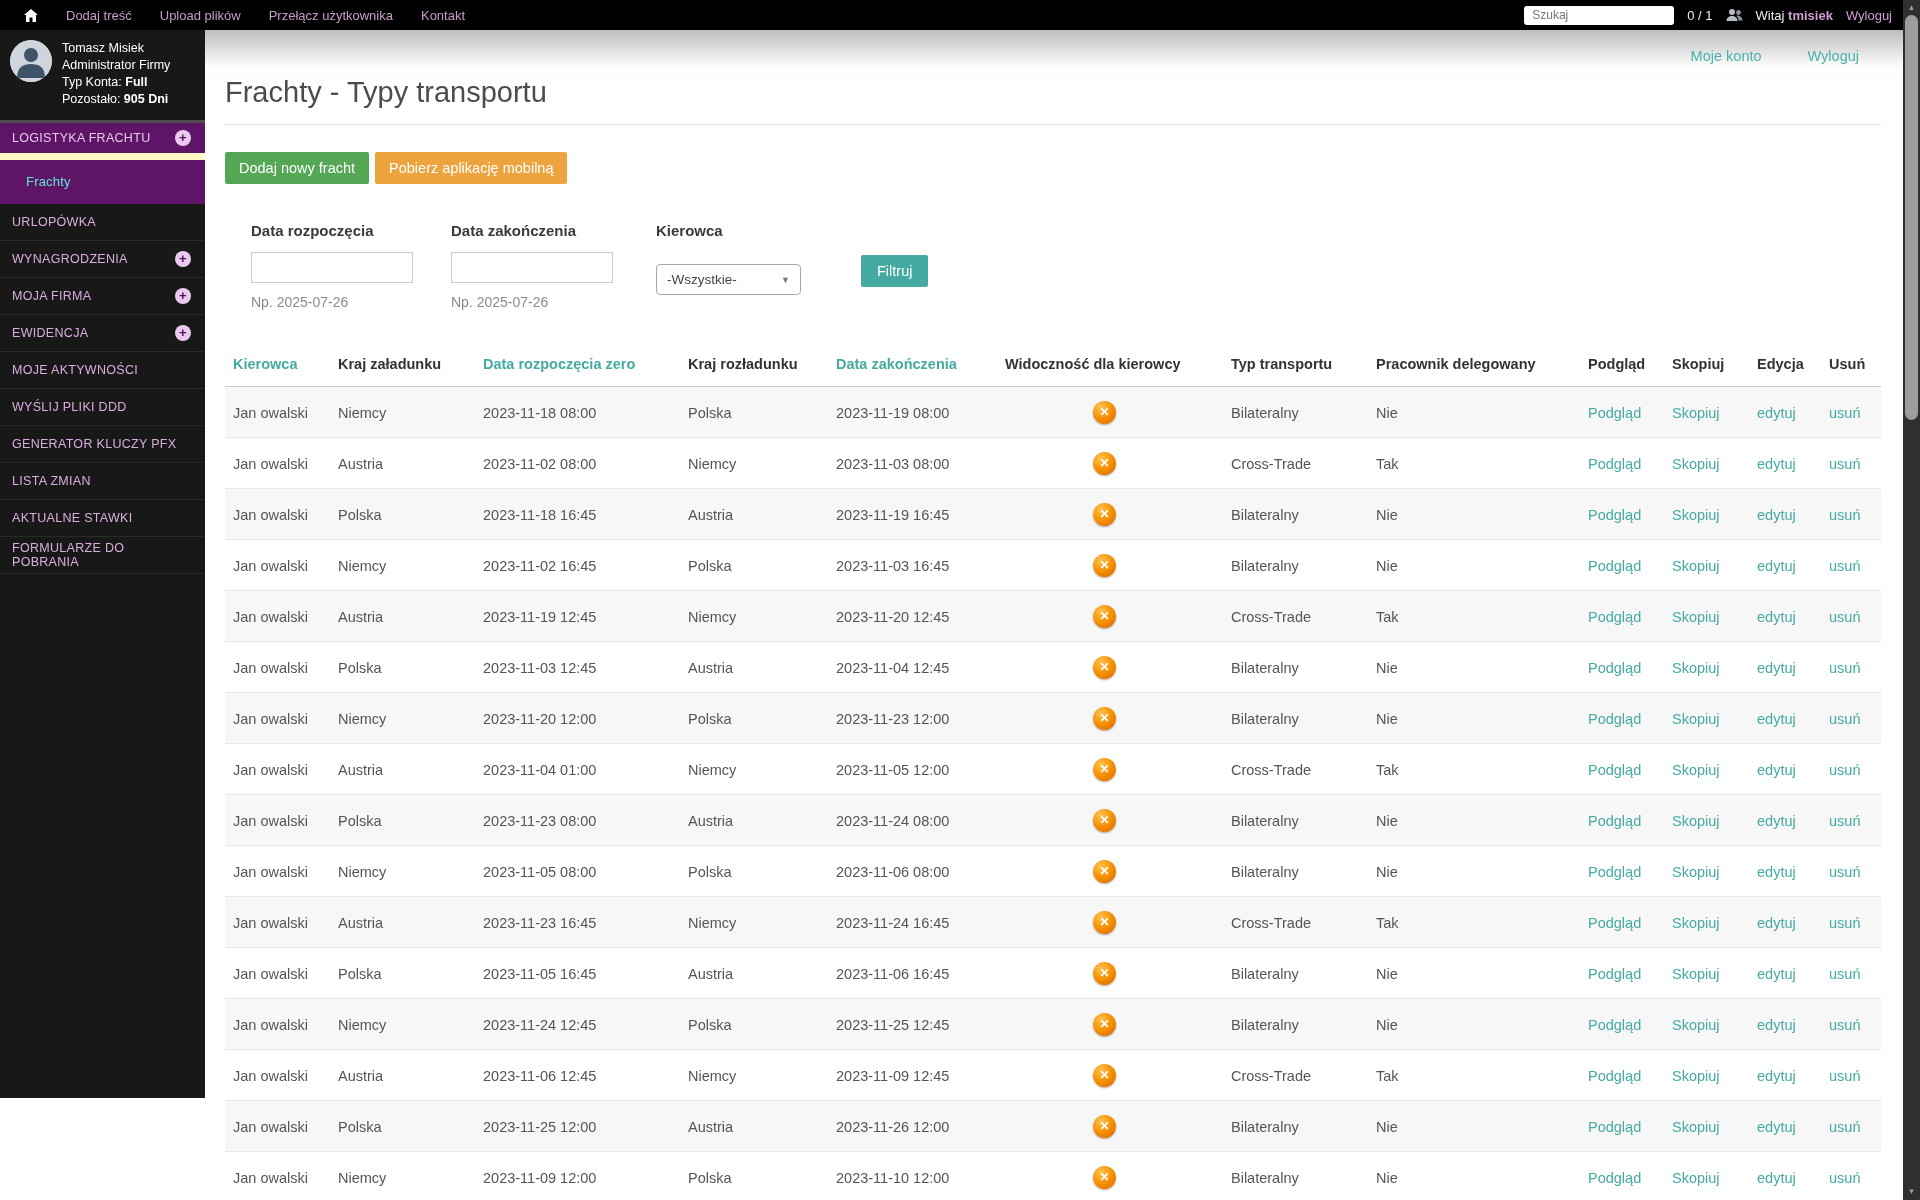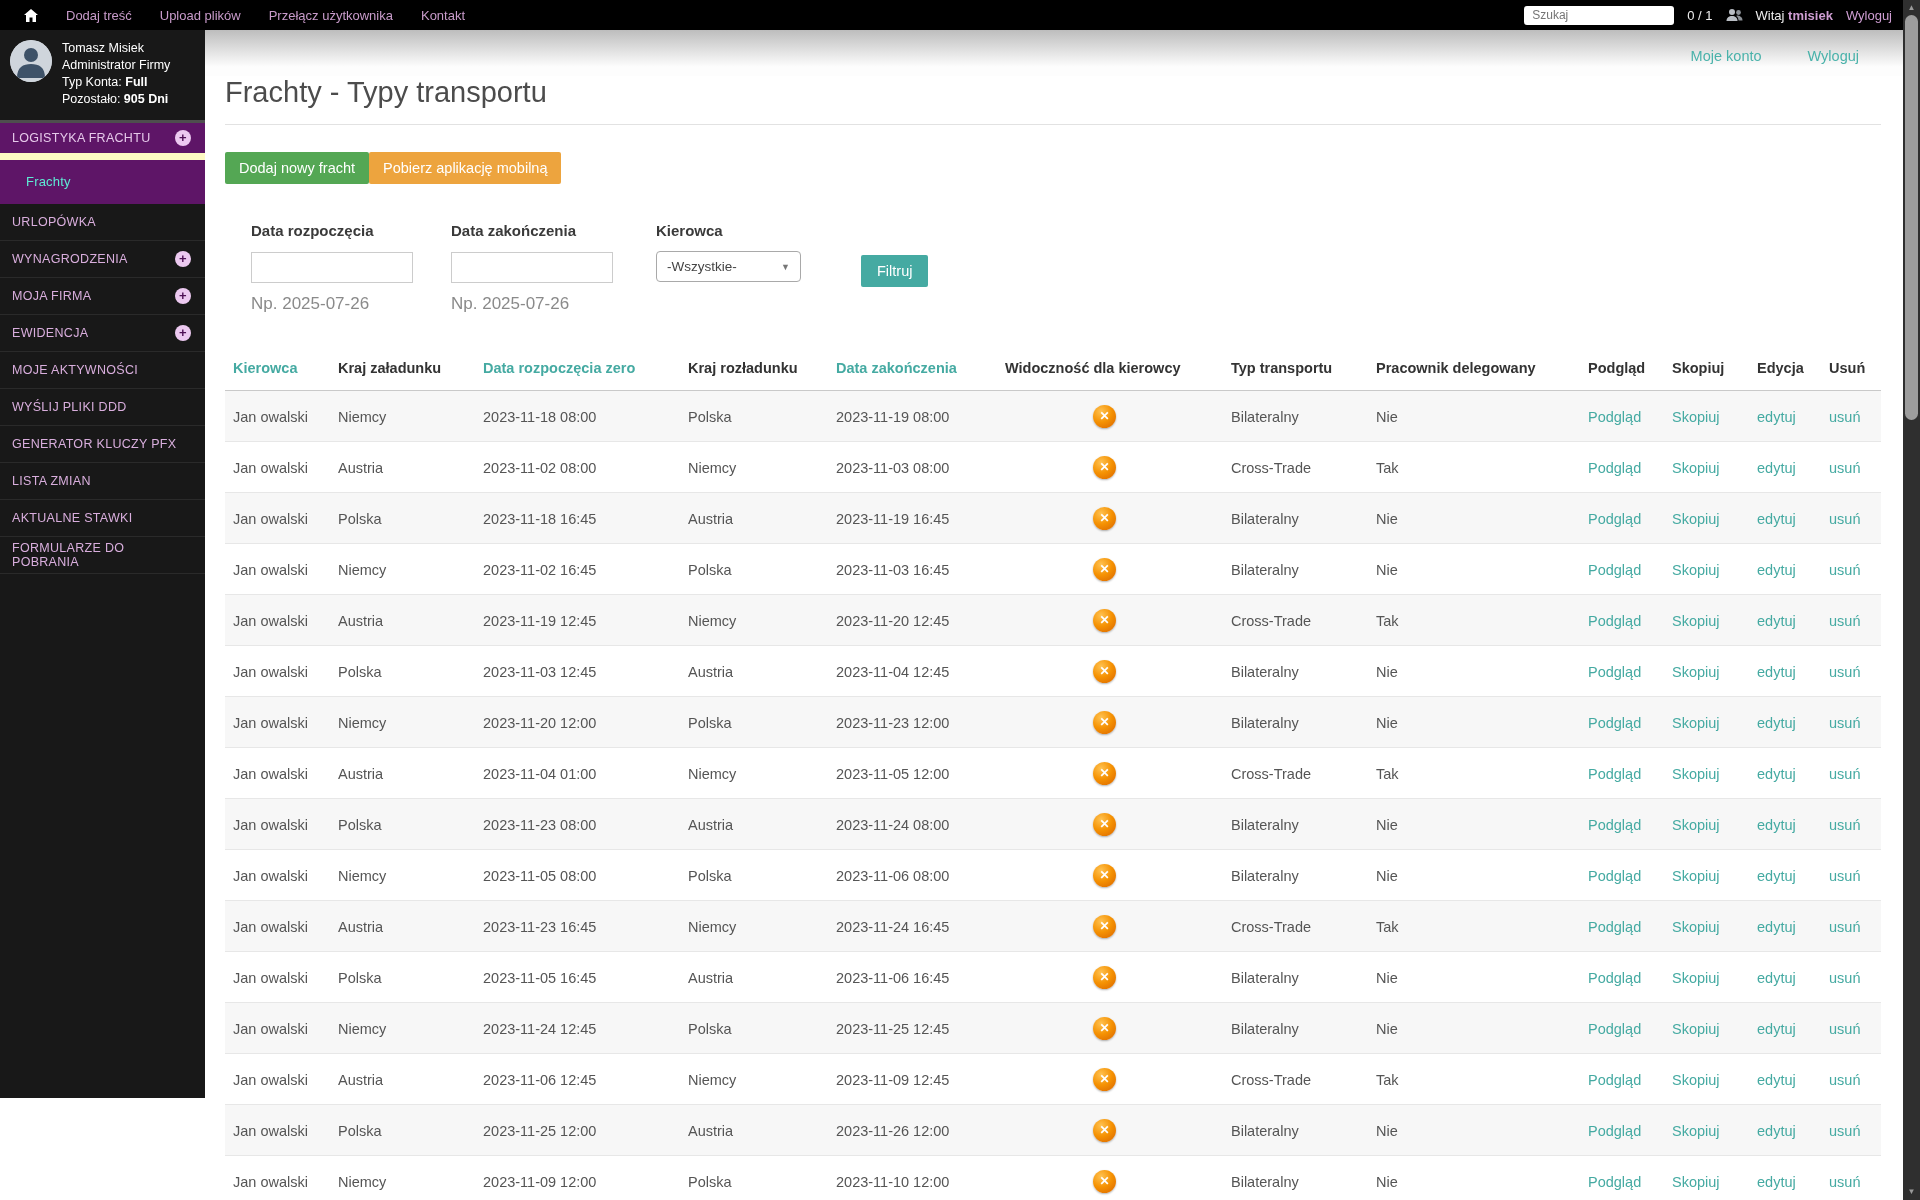--- a/index.html
+++ b/index.html
@@ -37,35 +37,35 @@
                justify-content:center; line-height:1; flex:none; }
 
   
   .main { position:absolute; top:30px; left:205px; width:1698px; height:1170px; background:#fff; overflow:hidden; }
   .band { height:46px; background:linear-gradient(#bdbdbd, #fdfdfd 80%);
           display:flex; justify-content:flex-end; align-items:center; gap:46px; padding:6px 44px 0 0; }
   .band a { color:#49b2aa; font-size:14.5px; text-decoration:none; cursor:pointer; }
   .content { padding:0 22px 0 20px; }
   .page-title { font-size:29px; font-weight:400; color:#4c4c4c; }
   .title-rule { border:none; border-top:1px solid #e2e2e2; margin-top:15px; }
-  .btn-row { margin-top:27px; display:flex; }
+  .btn-row { margin-top:27px; display:flex; gap:6px; }
   .btn { font-size:14.5px; color:#fff; padding:8px 14px; border:none; border-radius:2px;
          cursor:pointer; font-family:"Liberation Sans",sans-serif; }
   .btn-green { background:#54a754; }
   .btn-orange { background:#eda43e; }
 
   .filters { margin-top:38px; display:flex; align-items:flex-start; }
   .f-col1 { margin-left:26px; width:200px; }
   .f-col2 { width:205px; }
   .f-col3 { width:183px; }
   .filter-label { font-size:15px; font-weight:bold; color:#3a3a3a; }
   .date-input { margin-top:13px; width:162px; height:31px; border:1px solid #ccc;
                 font-size:14px; padding:0 8px; font-family:"Liberation Sans",sans-serif; }
-  .hint { margin-top:11px; font-size:17px; color:#8a8a8a; }
-  .select-box { margin-top:12px; width:145px; height:31px; border:1px solid #a9a9a9; border-radius:4px;
+  .hint { margin-top:11px; font-size:14px; color:#8a8a8a; }
+  .select-box { margin-top:25px; width:145px; height:31px; border:1px solid #a9a9a9; border-radius:4px;
                 background:#fff; display:flex; align-items:center; justify-content:space-between;
                 padding:0 10px; font-size:13.5px; color:#444; cursor:pointer; }
   .caret { color:#777; font-size:9px; }
   .btn-filter { background:#45aaa2; color:#fff; border:none; border-radius:2px; font-size:14.5px;
                 padding:8px 16px; margin:33px 0 0 22px; cursor:pointer; font-family:"Liberation Sans",sans-serif; }
 
   
   .table-wrap { margin-top:46px; }
   table { width:100%; border-collapse:collapse; table-layout:fixed; }
   thead th { text-align:left; font-size:14.5px; color:#333; padding:0 6px 14px 8px;

